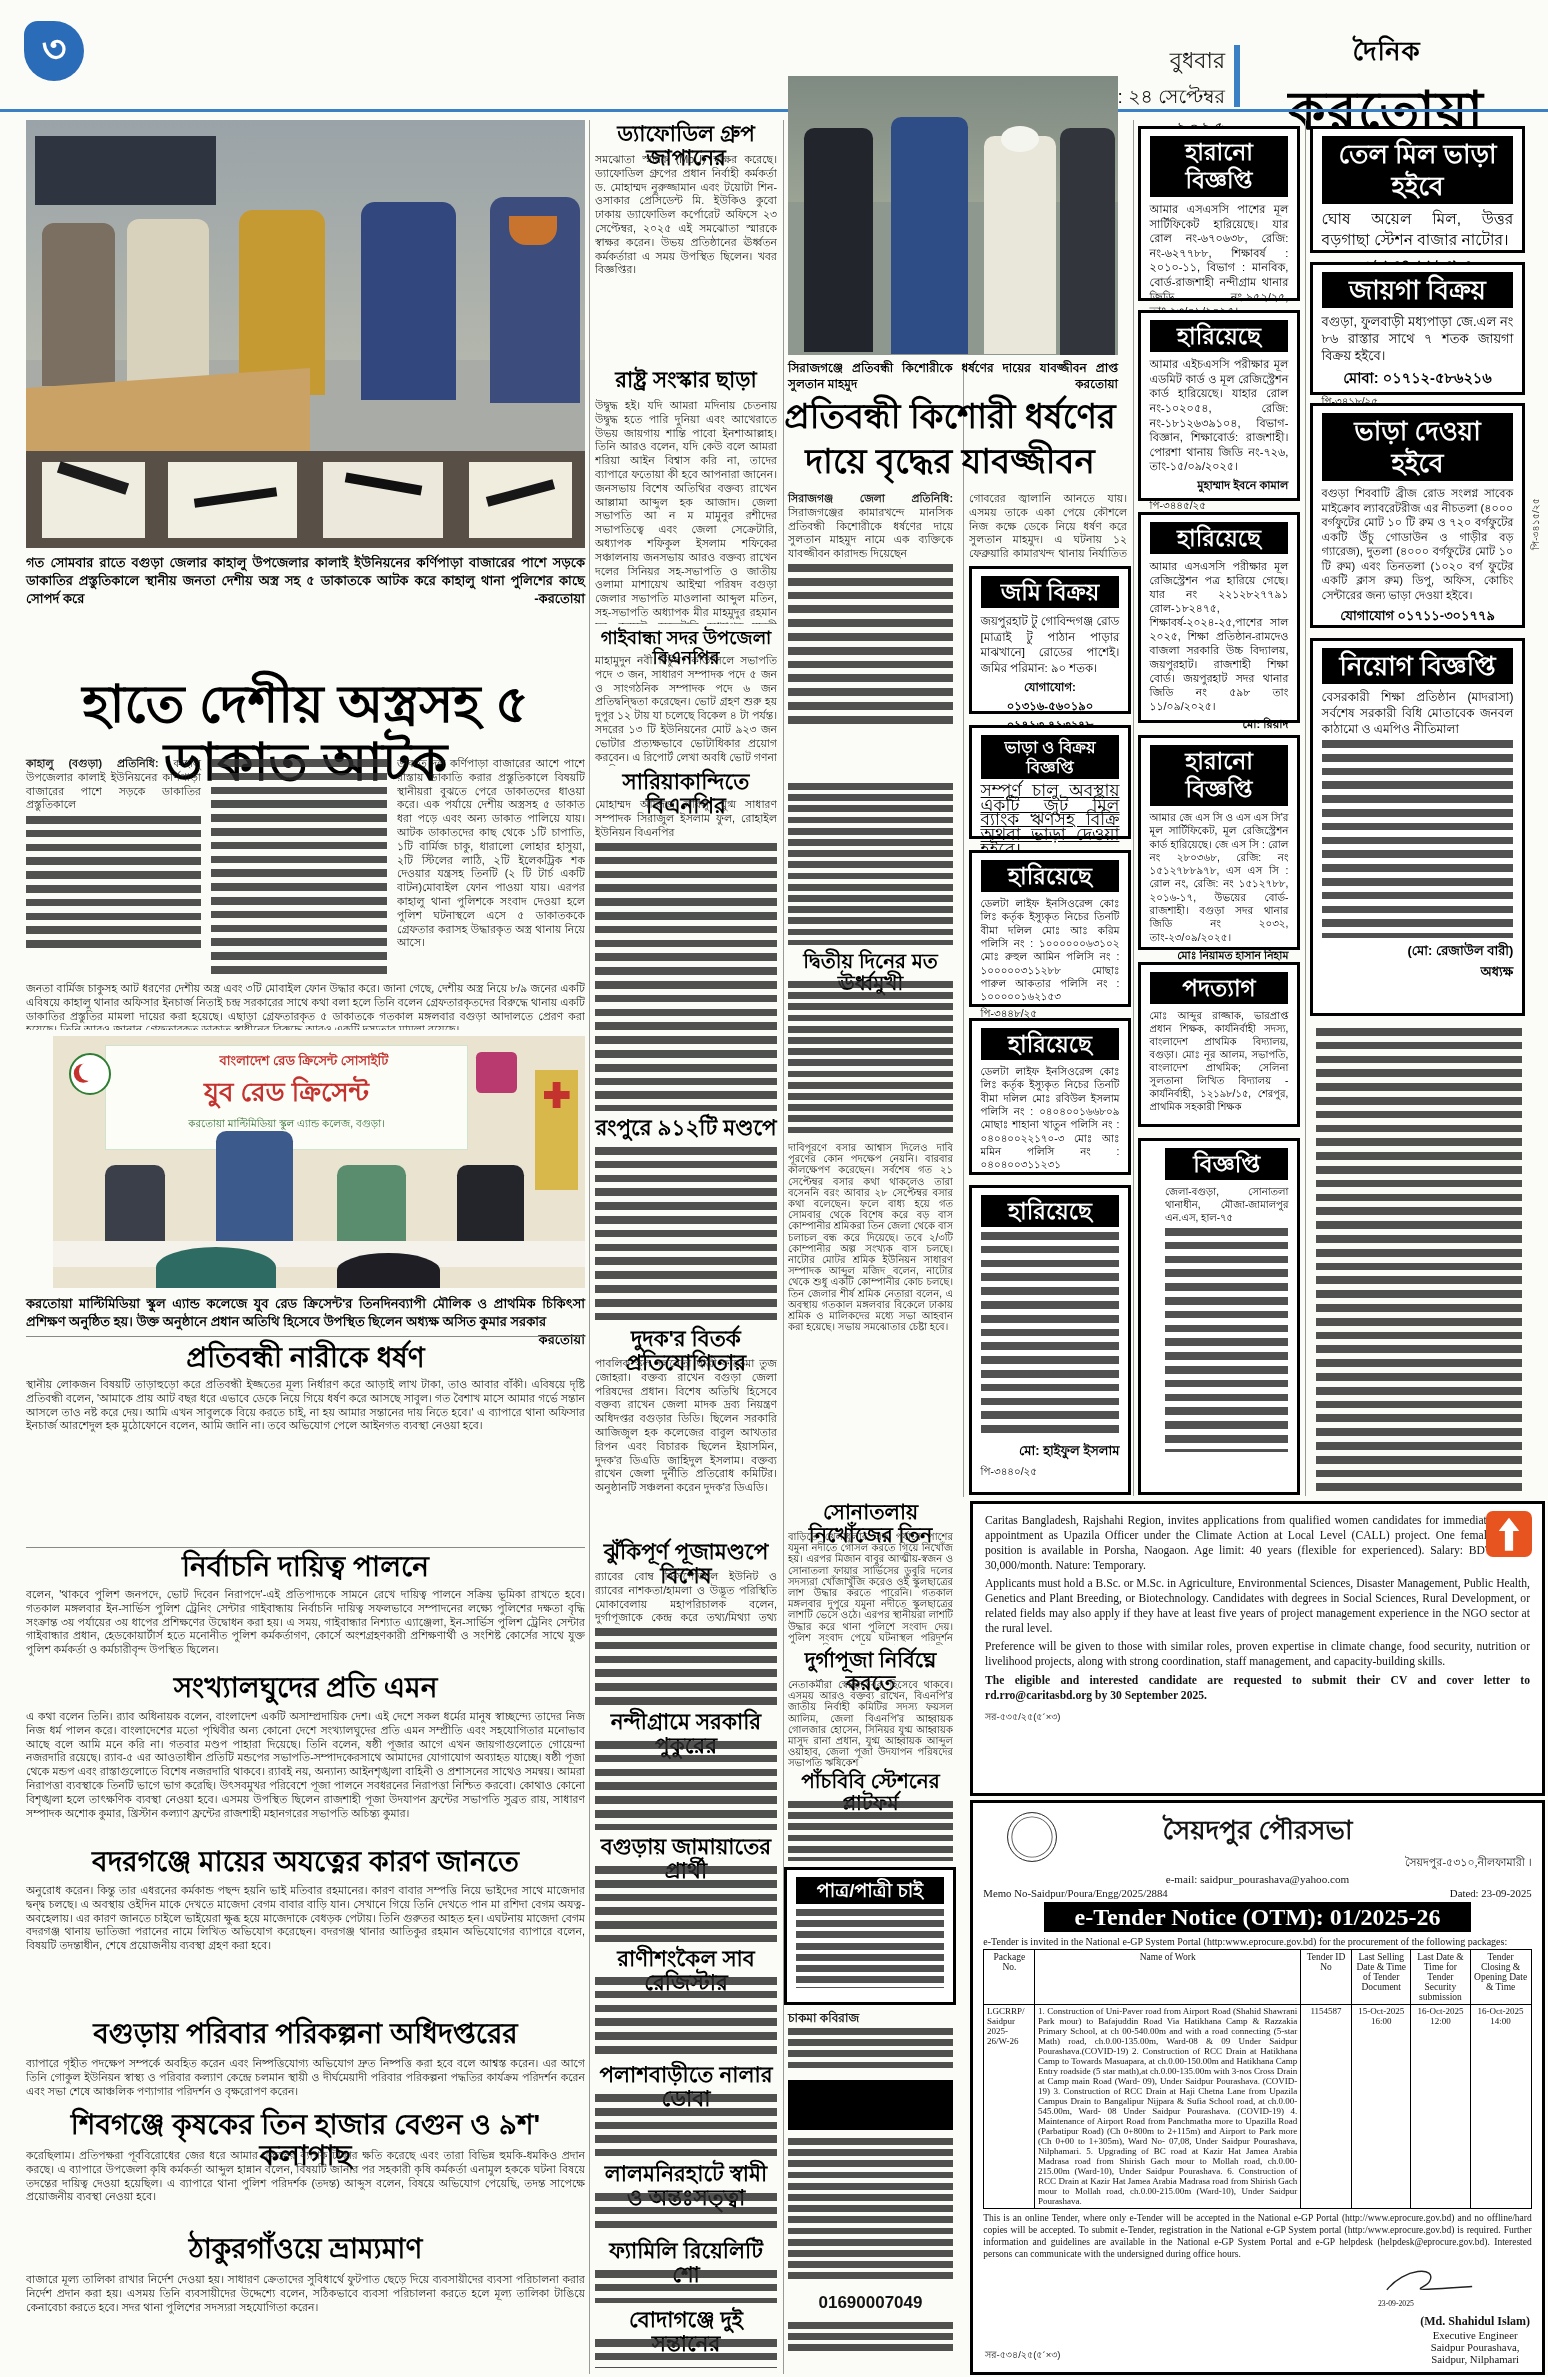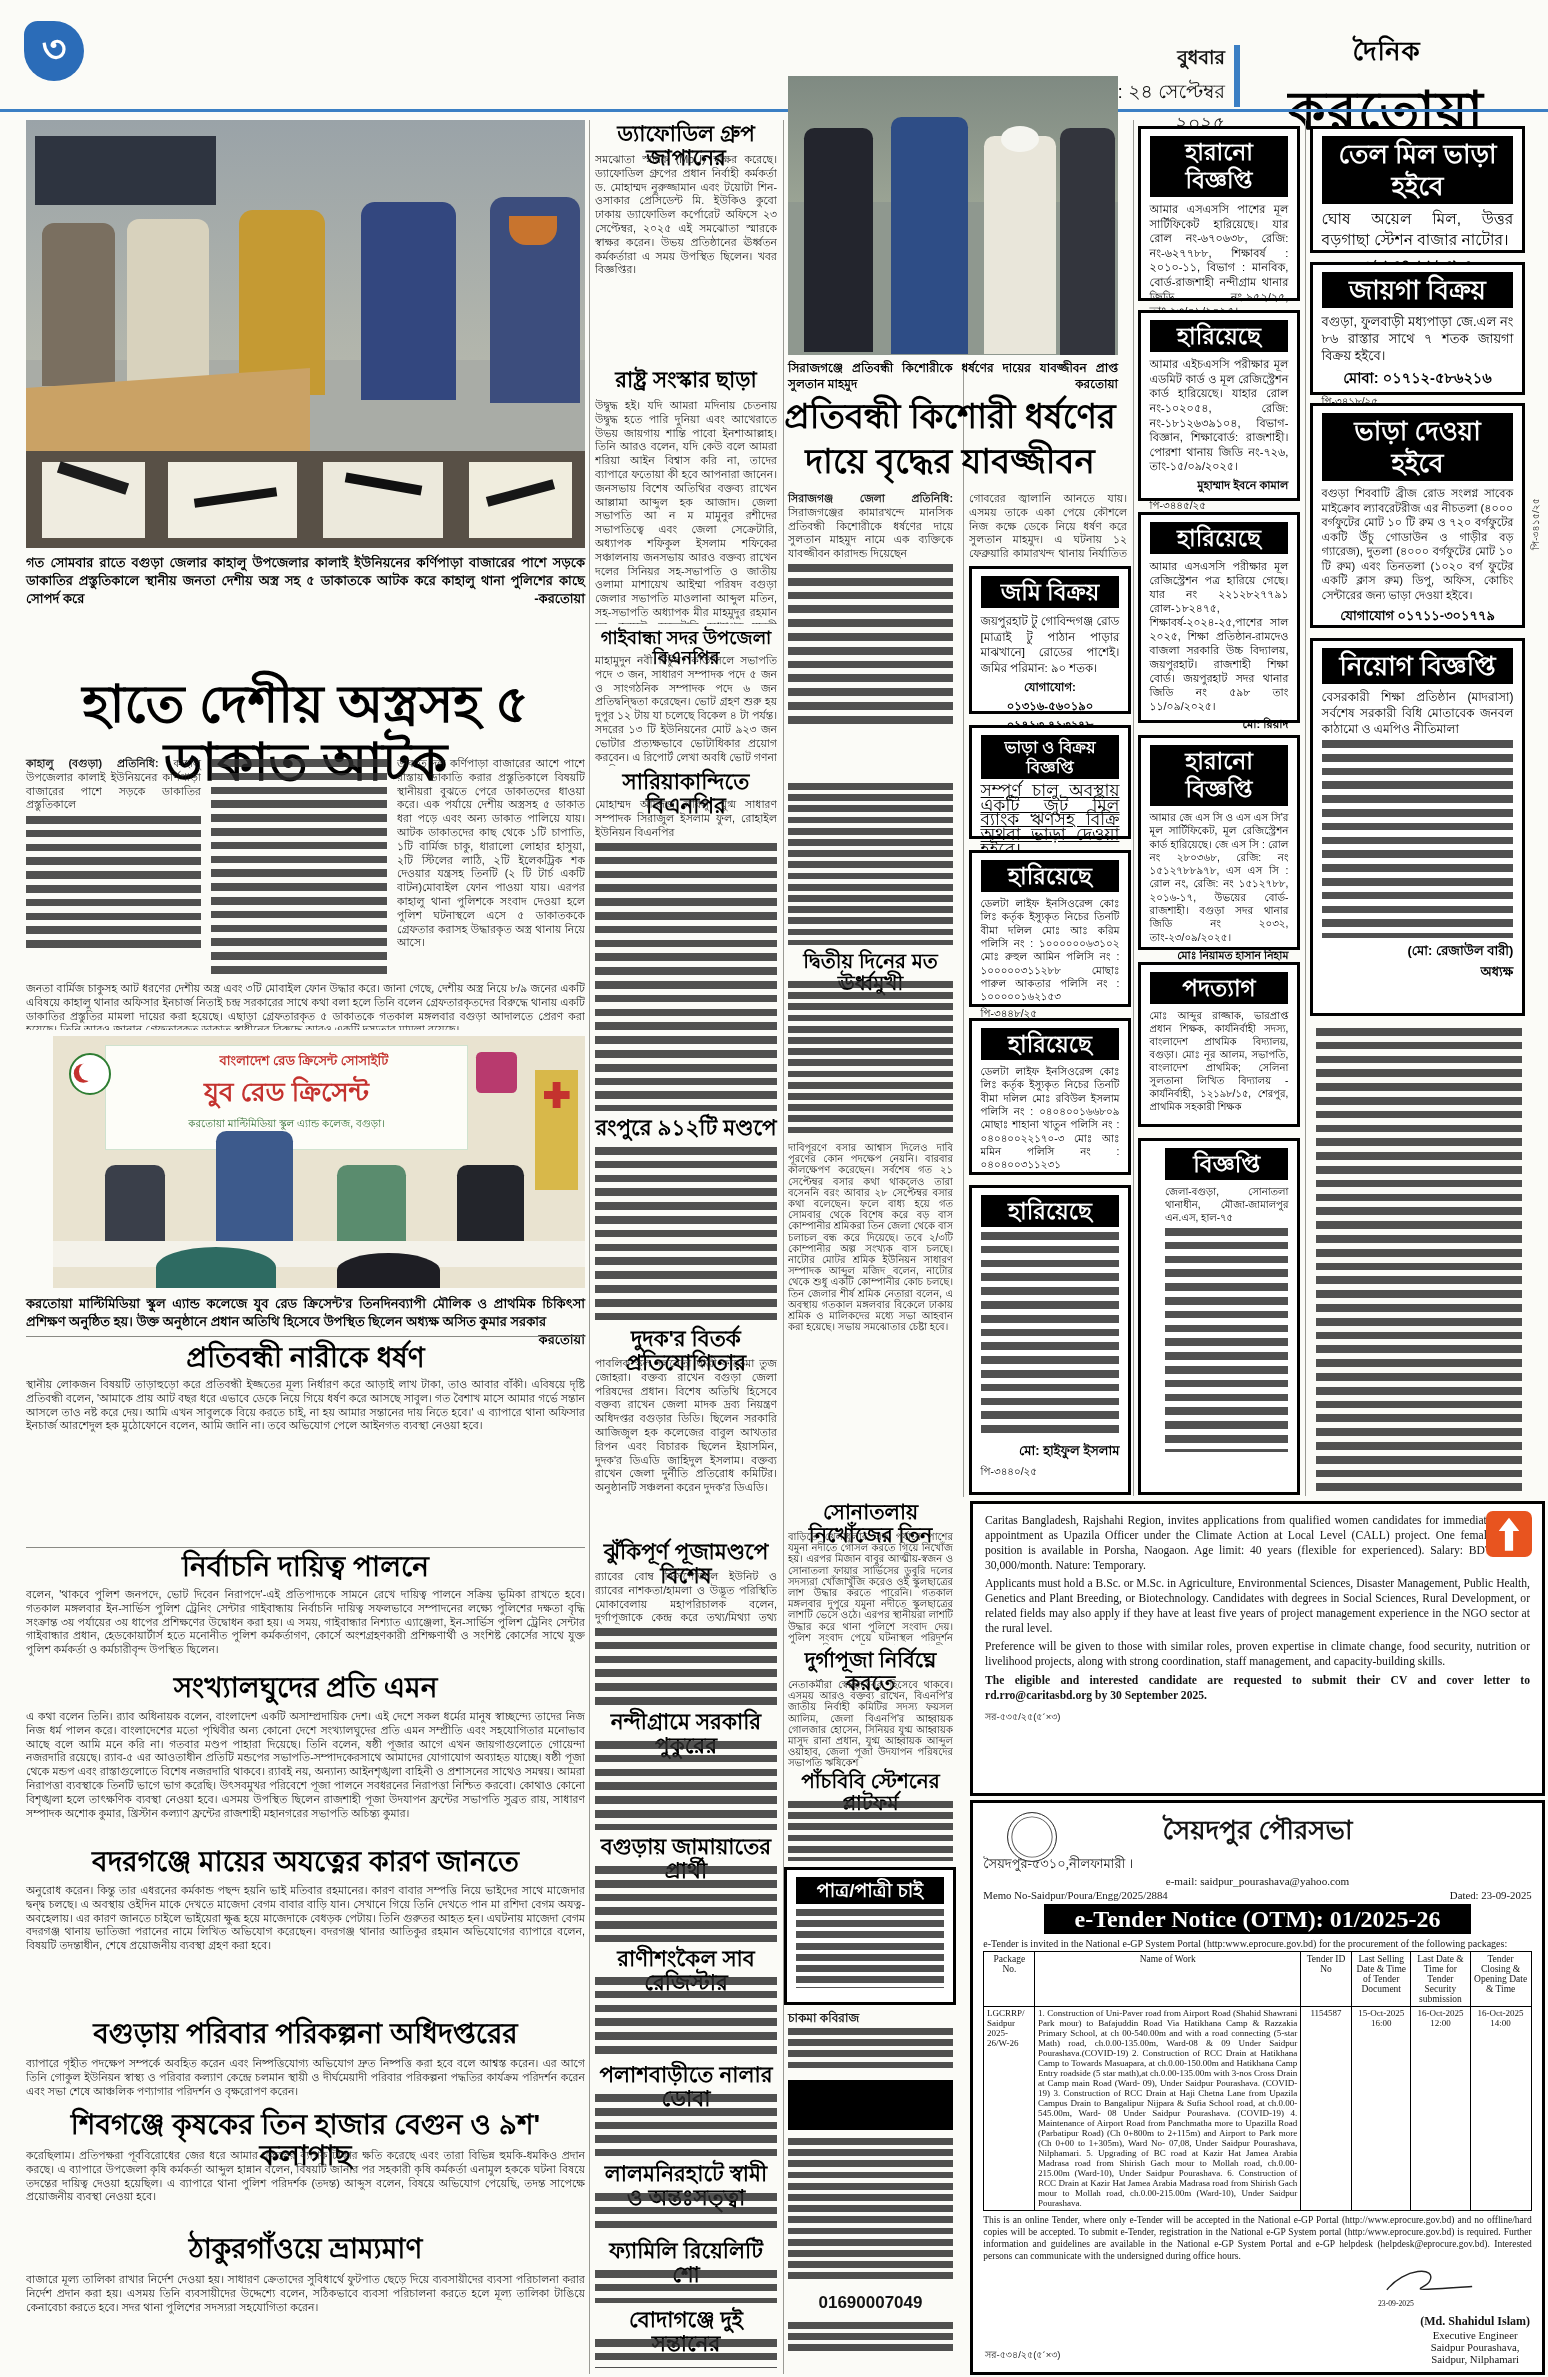--- a/index.html
+++ b/index.html
@@ -29,21 +29,21 @@
   table.tnd th{font-size:9.5px;font-weight:normal;text-align:center;}
   table.tnd td{font-size:9px;}
 </style>
 </head>
 <body>
 
 <div class="page">
 
   <div class="b" style="left:24px;top:20.6px;width:60px;height:60px;background:#2b6cb8;border-radius:13.8px 50% 50% 50%;color:#fff;font-weight:bold;font-size:38px;text-align:center;line-height:57px;">৩</div>
   <div class="b" style="right:323px;top:43px;width:284px;text-align:right;">
-    <div style="font-size:19px;font-weight:bold;">বুধবার</div>
+    <div style="font-size:22px;font-weight:normal;">বুধবার</div>
     <div style="font-size:19px;margin-top:1.7px;">৯ আশ্বিন ১৪৩২ : ২৪ সেপ্টেম্বর ২০২৫</div>
   </div>
   <div class="b" style="right:308px;top:45px;width:6px;height:62px;background:#3b7fc4;"></div>
   <div class="b" style="right:26px;top:31px;width:271px;text-align:center;color:#000;">
     <div style="font-size:26px;font-weight:900;letter-spacing:0.9px;">দৈনিক</div>
     <div style="font-size:53px;font-weight:900;letter-spacing:1.7px;margin-top:-5.2px;">করতোয়া</div>
   </div>
   <div class="b" style="left:0;top:109px;width:1548px;height:3.4px;background:#3b7fc4;"></div>
 
   <div class="vsep" style="left:589px;top:120px;height:2254px;"></div>
@@ -336,21 +336,21 @@
     <div style="font-size:11.6px;line-height:15px;text-align:justify;width:507px;">Caritas Bangladesh, Rajshahi Region, invites applications from qualified women candidates for immediate appointment as Upazila Officer under the Climate Action at Local Level (CALL) project. One female position is available in Porsha, Naogaon. Age limit: 40 years (flexible for experienced). Salary: BDT 30,000/month. Nature: Temporary.</div>
     <div style="font-size:11.6px;line-height:15px;text-align:justify;margin-top:3.4px;">Applicants must hold a B.Sc. or M.Sc. in Agriculture, Environmental Sciences, Disaster Management, Public Health, Genetics and Plant Breeding, or Biotechnology. Candidates with degrees in Social Sciences, Rural Development, or related fields may also apply if they have at least five years of project management experience in the NGO sector at the rural level.</div>
     <div style="font-size:11.6px;line-height:15px;text-align:justify;margin-top:3.4px;">Preference will be given to those with similar roles, proven expertise in climate change, food security, nutrition or livelihood projects, along with strong coordination, staff management, and capacity-building skills.</div>
     <div style="font-size:11.6px;line-height:15px;text-align:justify;margin-top:3.4px;font-weight:bold;">The eligible and interested candidate are requested to submit their CV and cover letter to rd.rro@caritasbd.org by 30 September 2025.</div>
     <div style="font-size:9.5px;margin-top:6.9px;font-family:'Liberation Sans',sans-serif;">সর-৫৩৫/২৫(৫´×৩)</div>
   </div>
 
   <div class="adbox serif" style="left:970px;top:1800px;width:575px;height:575px;padding:6.9px 10.3px;">
     <div class="b" style="left:34px;top:8.6px;width:48px;height:48px;border:1.7px solid #333;border-radius:50%;box-shadow:inset 0 0 0 3.4px #fff,inset 0 0 0 4.3px #555;"></div>
     <div style="text-align:center;font-weight:bold;font-size:26px;font-family:'Liberation Sans',sans-serif;">সৈয়দপুর পৌরসভা</div>
-    <div style="text-align:left;font-size:13px;">সৈয়দপুর-৫৩১০,নীলফামারী ।</div>
+    <div style="text-align:right;font-size:11px;">সৈয়দপুর-৫৩১০,নীলফামারী ।</div>
     <div style="text-align:center;font-size:11.2px;">e-mail: saidpur_pourashava@yahoo.com</div>
     <div style="font-size:10.8px;margin-top:1.7px;">
       <span>Memo No-Saidpur/Poura/Engg/2025/2884</span>
       <span style="float:right;">Dated: 23-09-2025</span>
     </div>
     <div style="background:#000;color:#fff;font-weight:bold;text-align:center;font-size:24px;width:78%;margin:3.4px auto;padding:1.7px 0;">e-Tender Notice (OTM): 01/2025-26</div>
     <div style="font-size:10px;">e-Tender is invited in the National e-GP System Portal (http:www.eprocure.gov.bd) for the procurement of the following packages:</div>
     <table class="tnd" style="margin-top:2.6px;">
       <tbody>
           <tr>

